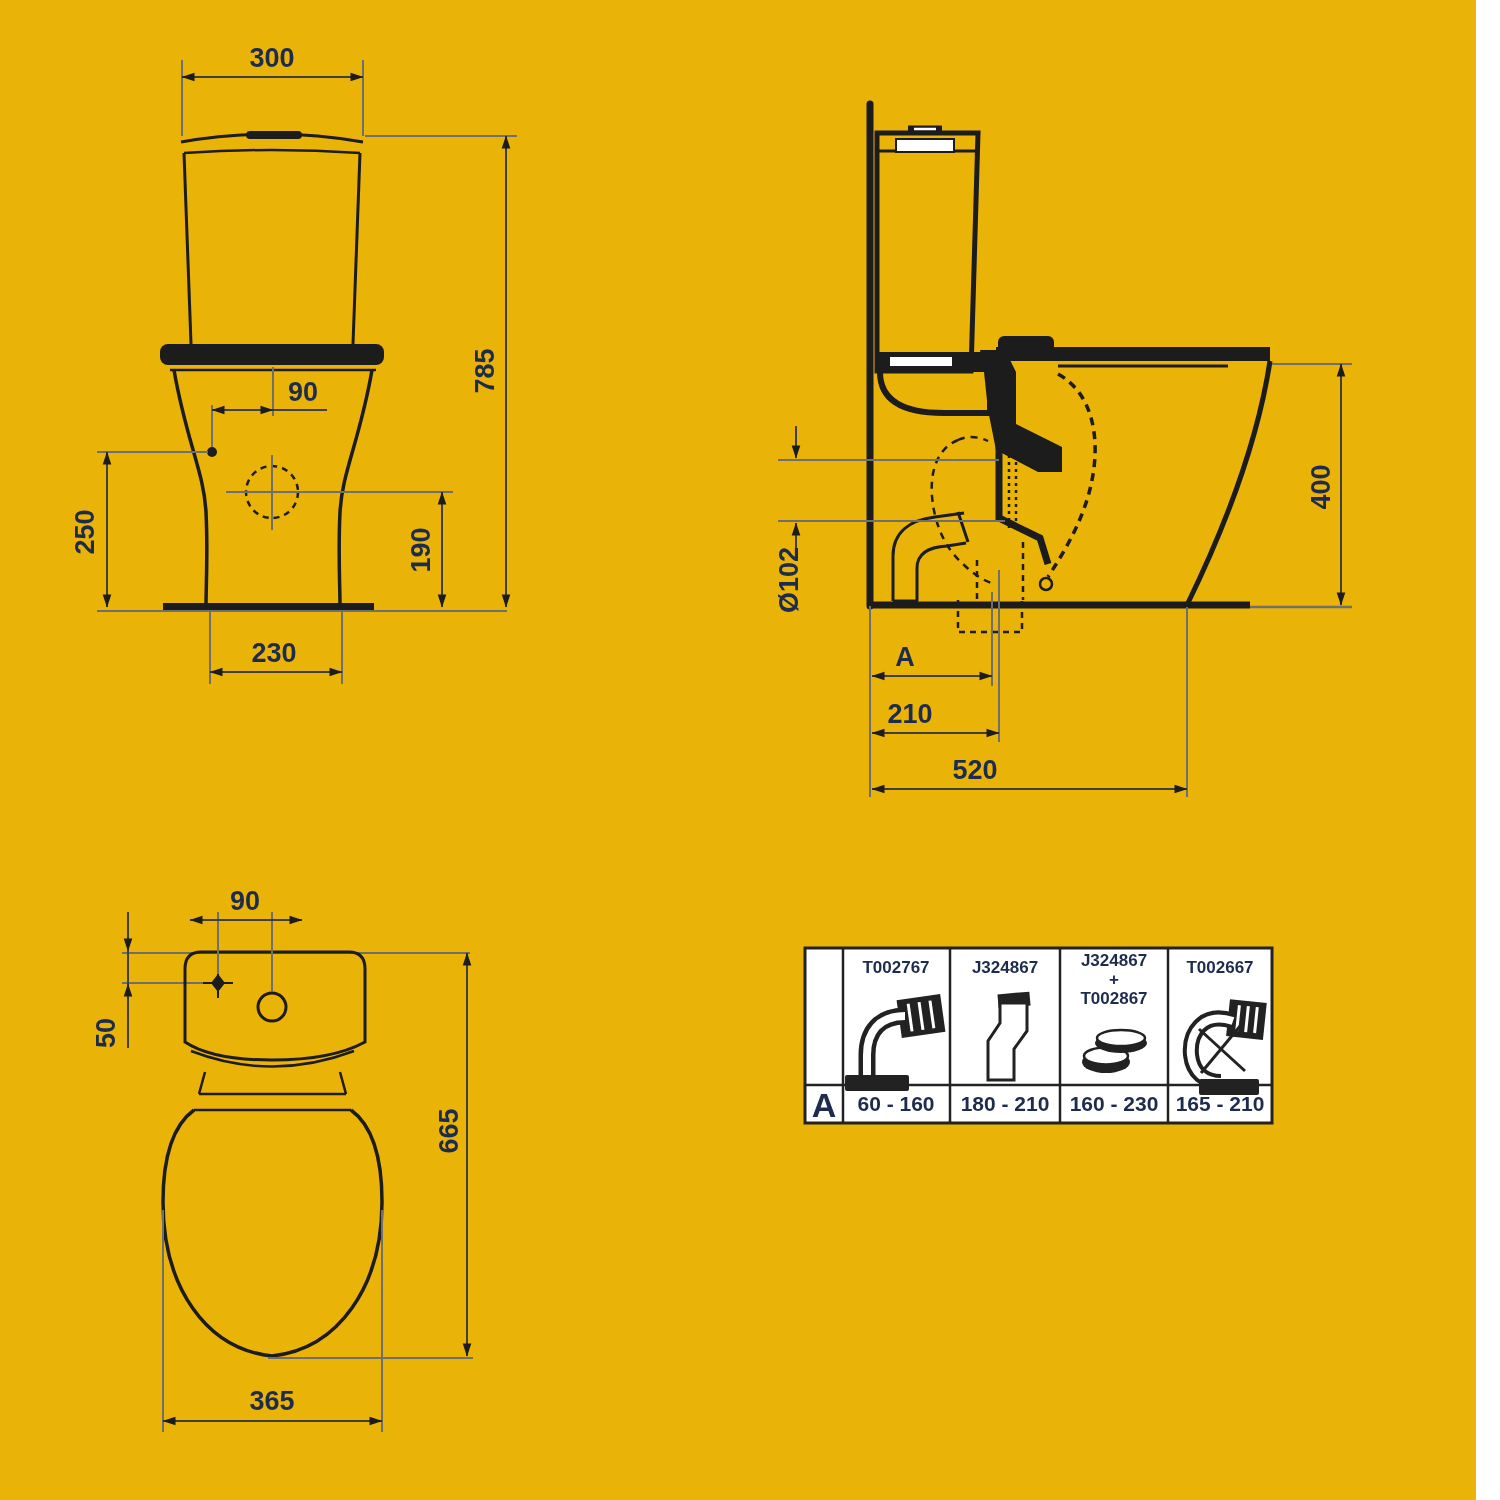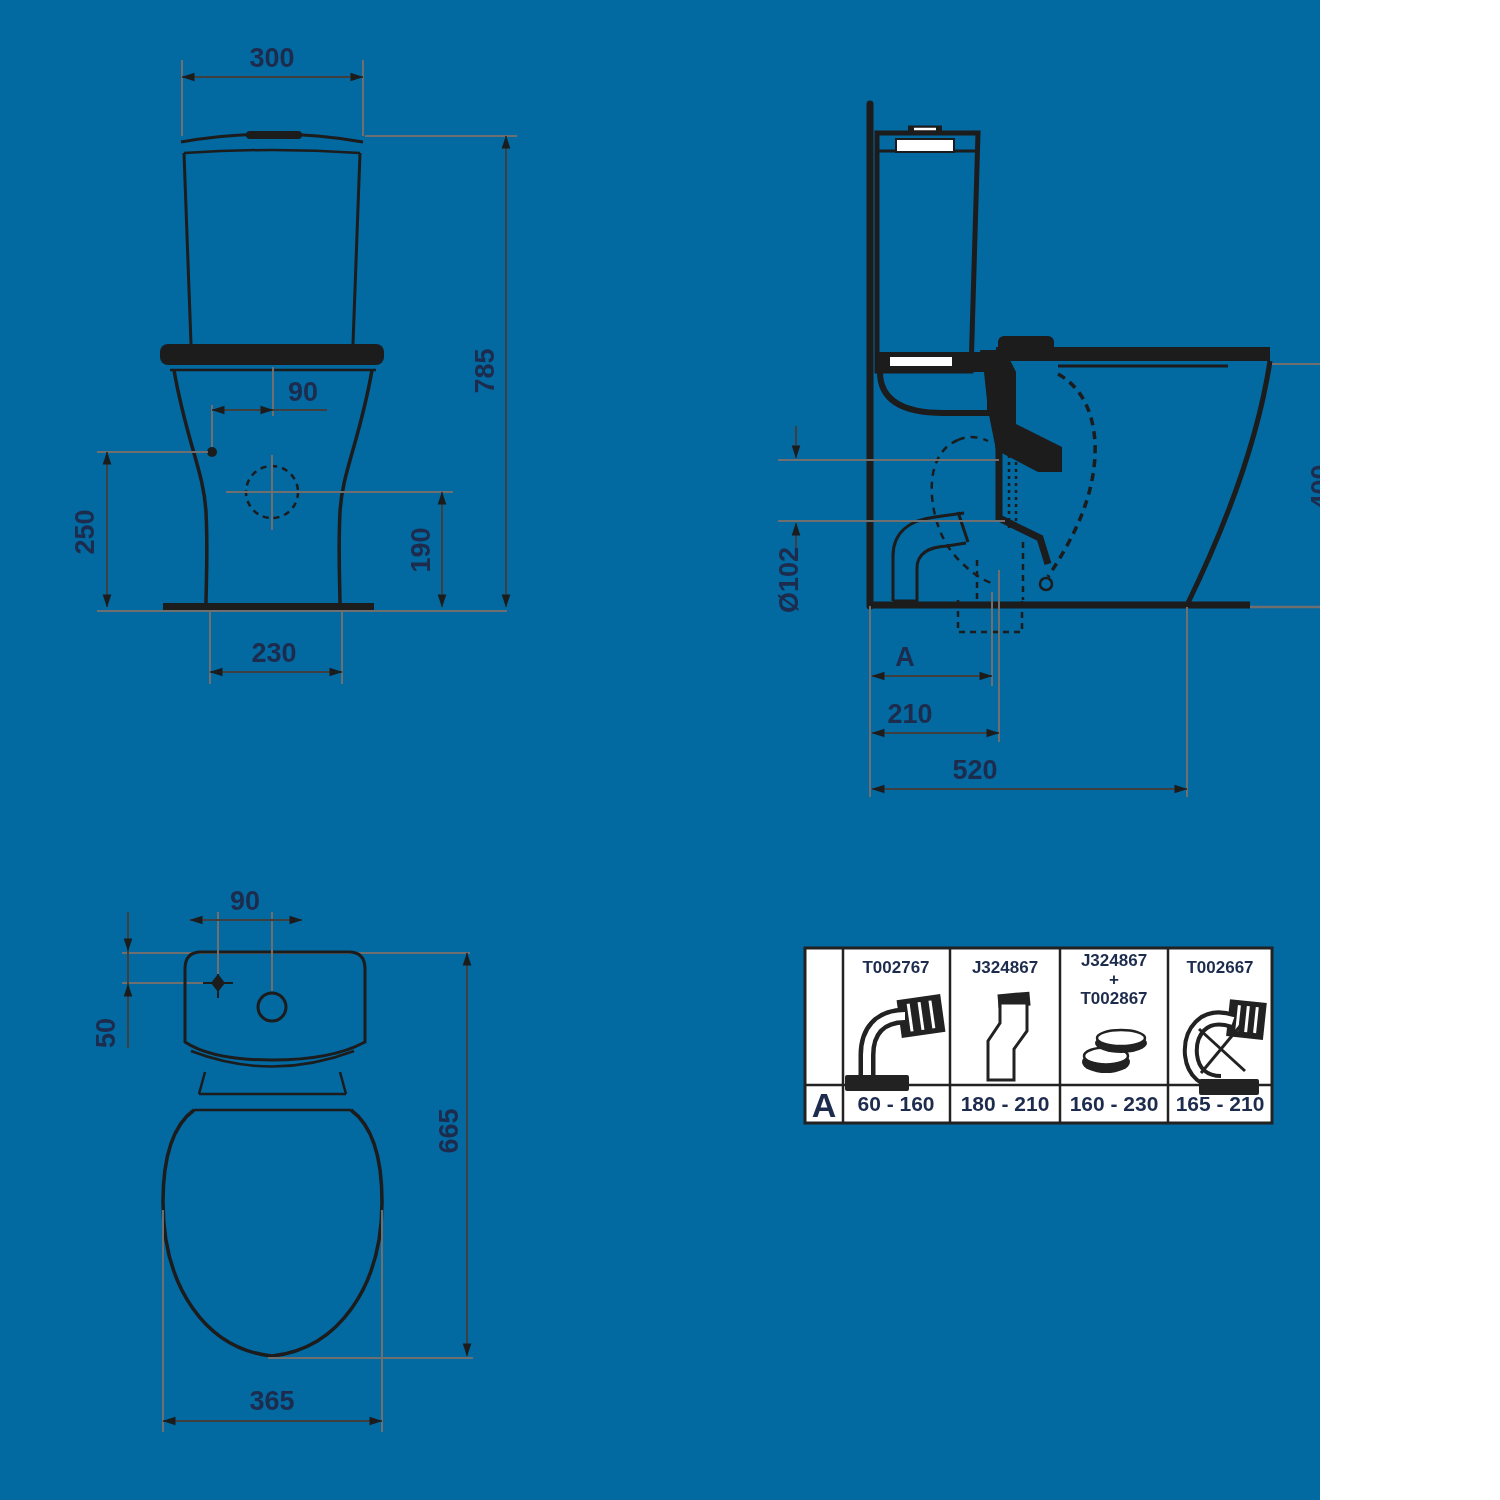--- a/index.html
+++ b/index.html
@@ -1,16 +1,16 @@
 <!DOCTYPE html>
 <html><head>
 <meta charset="utf-8">
 <style>
   html,body{margin:0;padding:0;background:#ffffff;}
-  .stage{position:relative;width:1320px;height:1500px;background:#0369a1;overflow:hidden;}
+  .stage{position:relative;width:1476px;height:1500px;background:#eab308;overflow:hidden;}
   svg{position:absolute;left:0;top:0;}
   svg text{font-family:"Liberation Sans","DejaVu Sans",sans-serif;font-weight:bold;fill:#1d2b4d;}
   .dim-t{font-size:27px;}
   .code-t{font-size:17px;}
   .range-t{font-size:21px;}
   .rowlabel-t{font-size:34px;}
   .mk{stroke:#1c1c1c;fill:none;}
   .gy{stroke:#6f6f6f;fill:none;}
   .dimln{stroke:#3f3f3f;fill:none;}
 </style>

